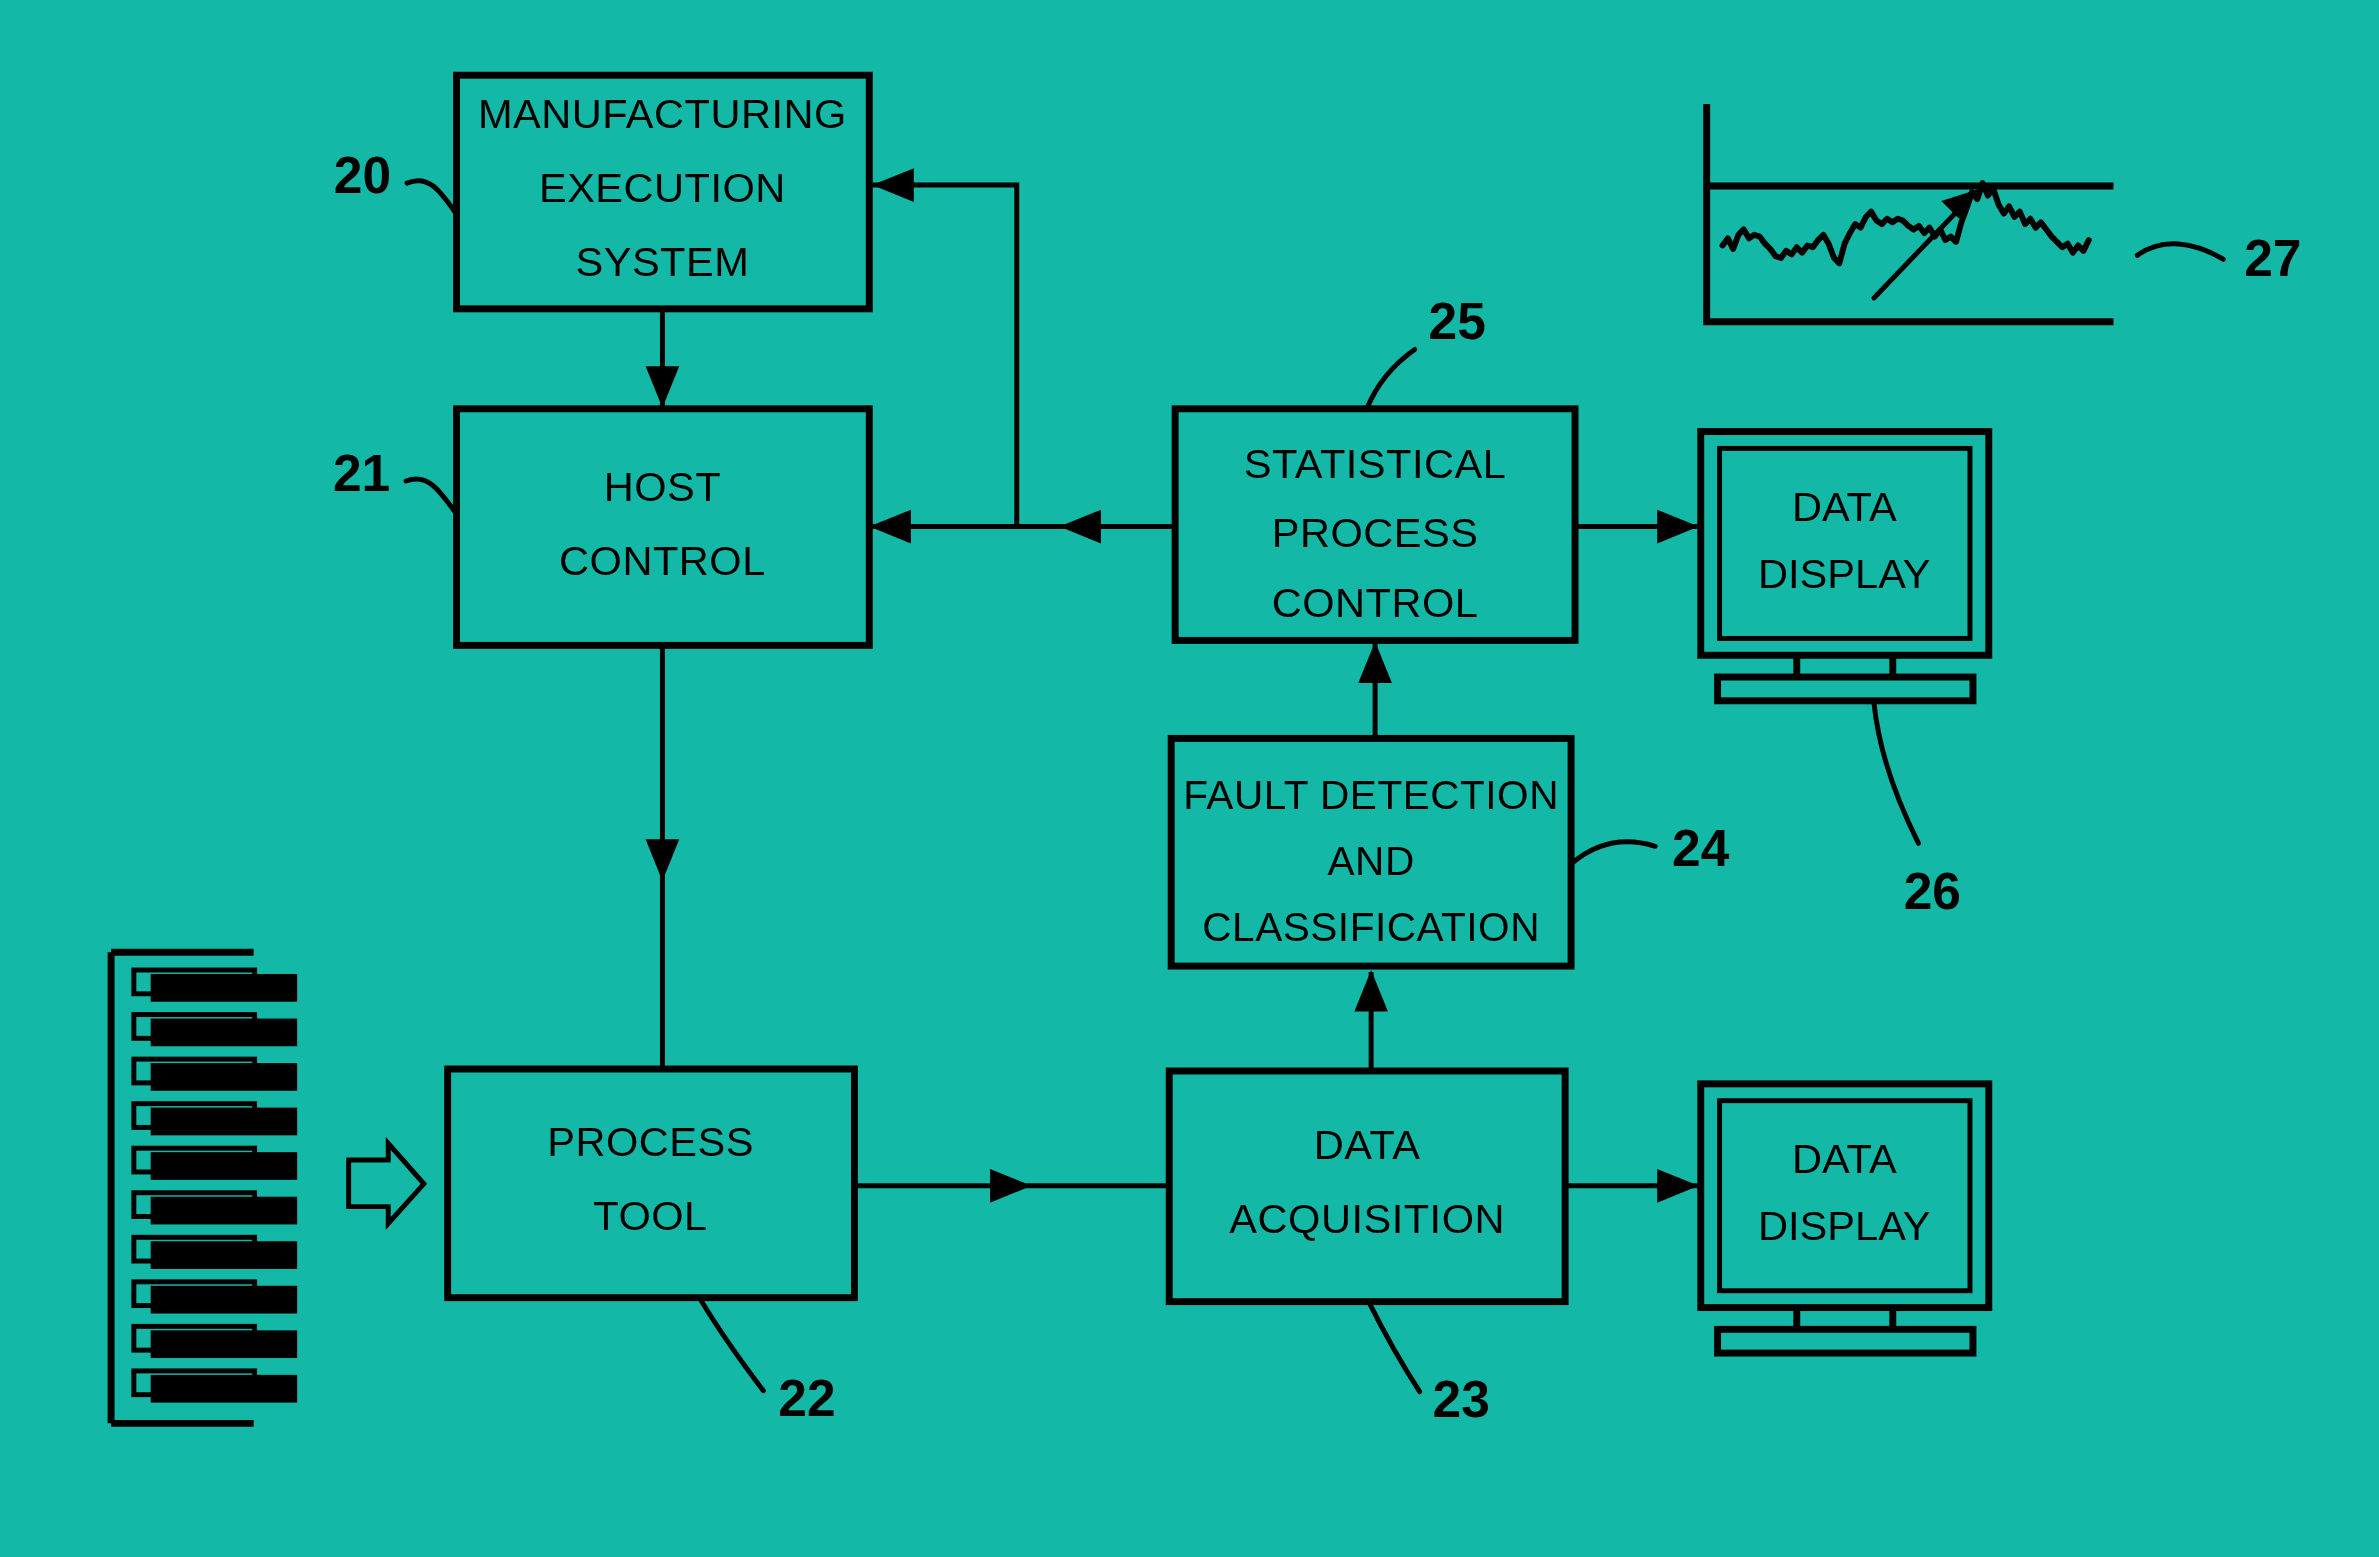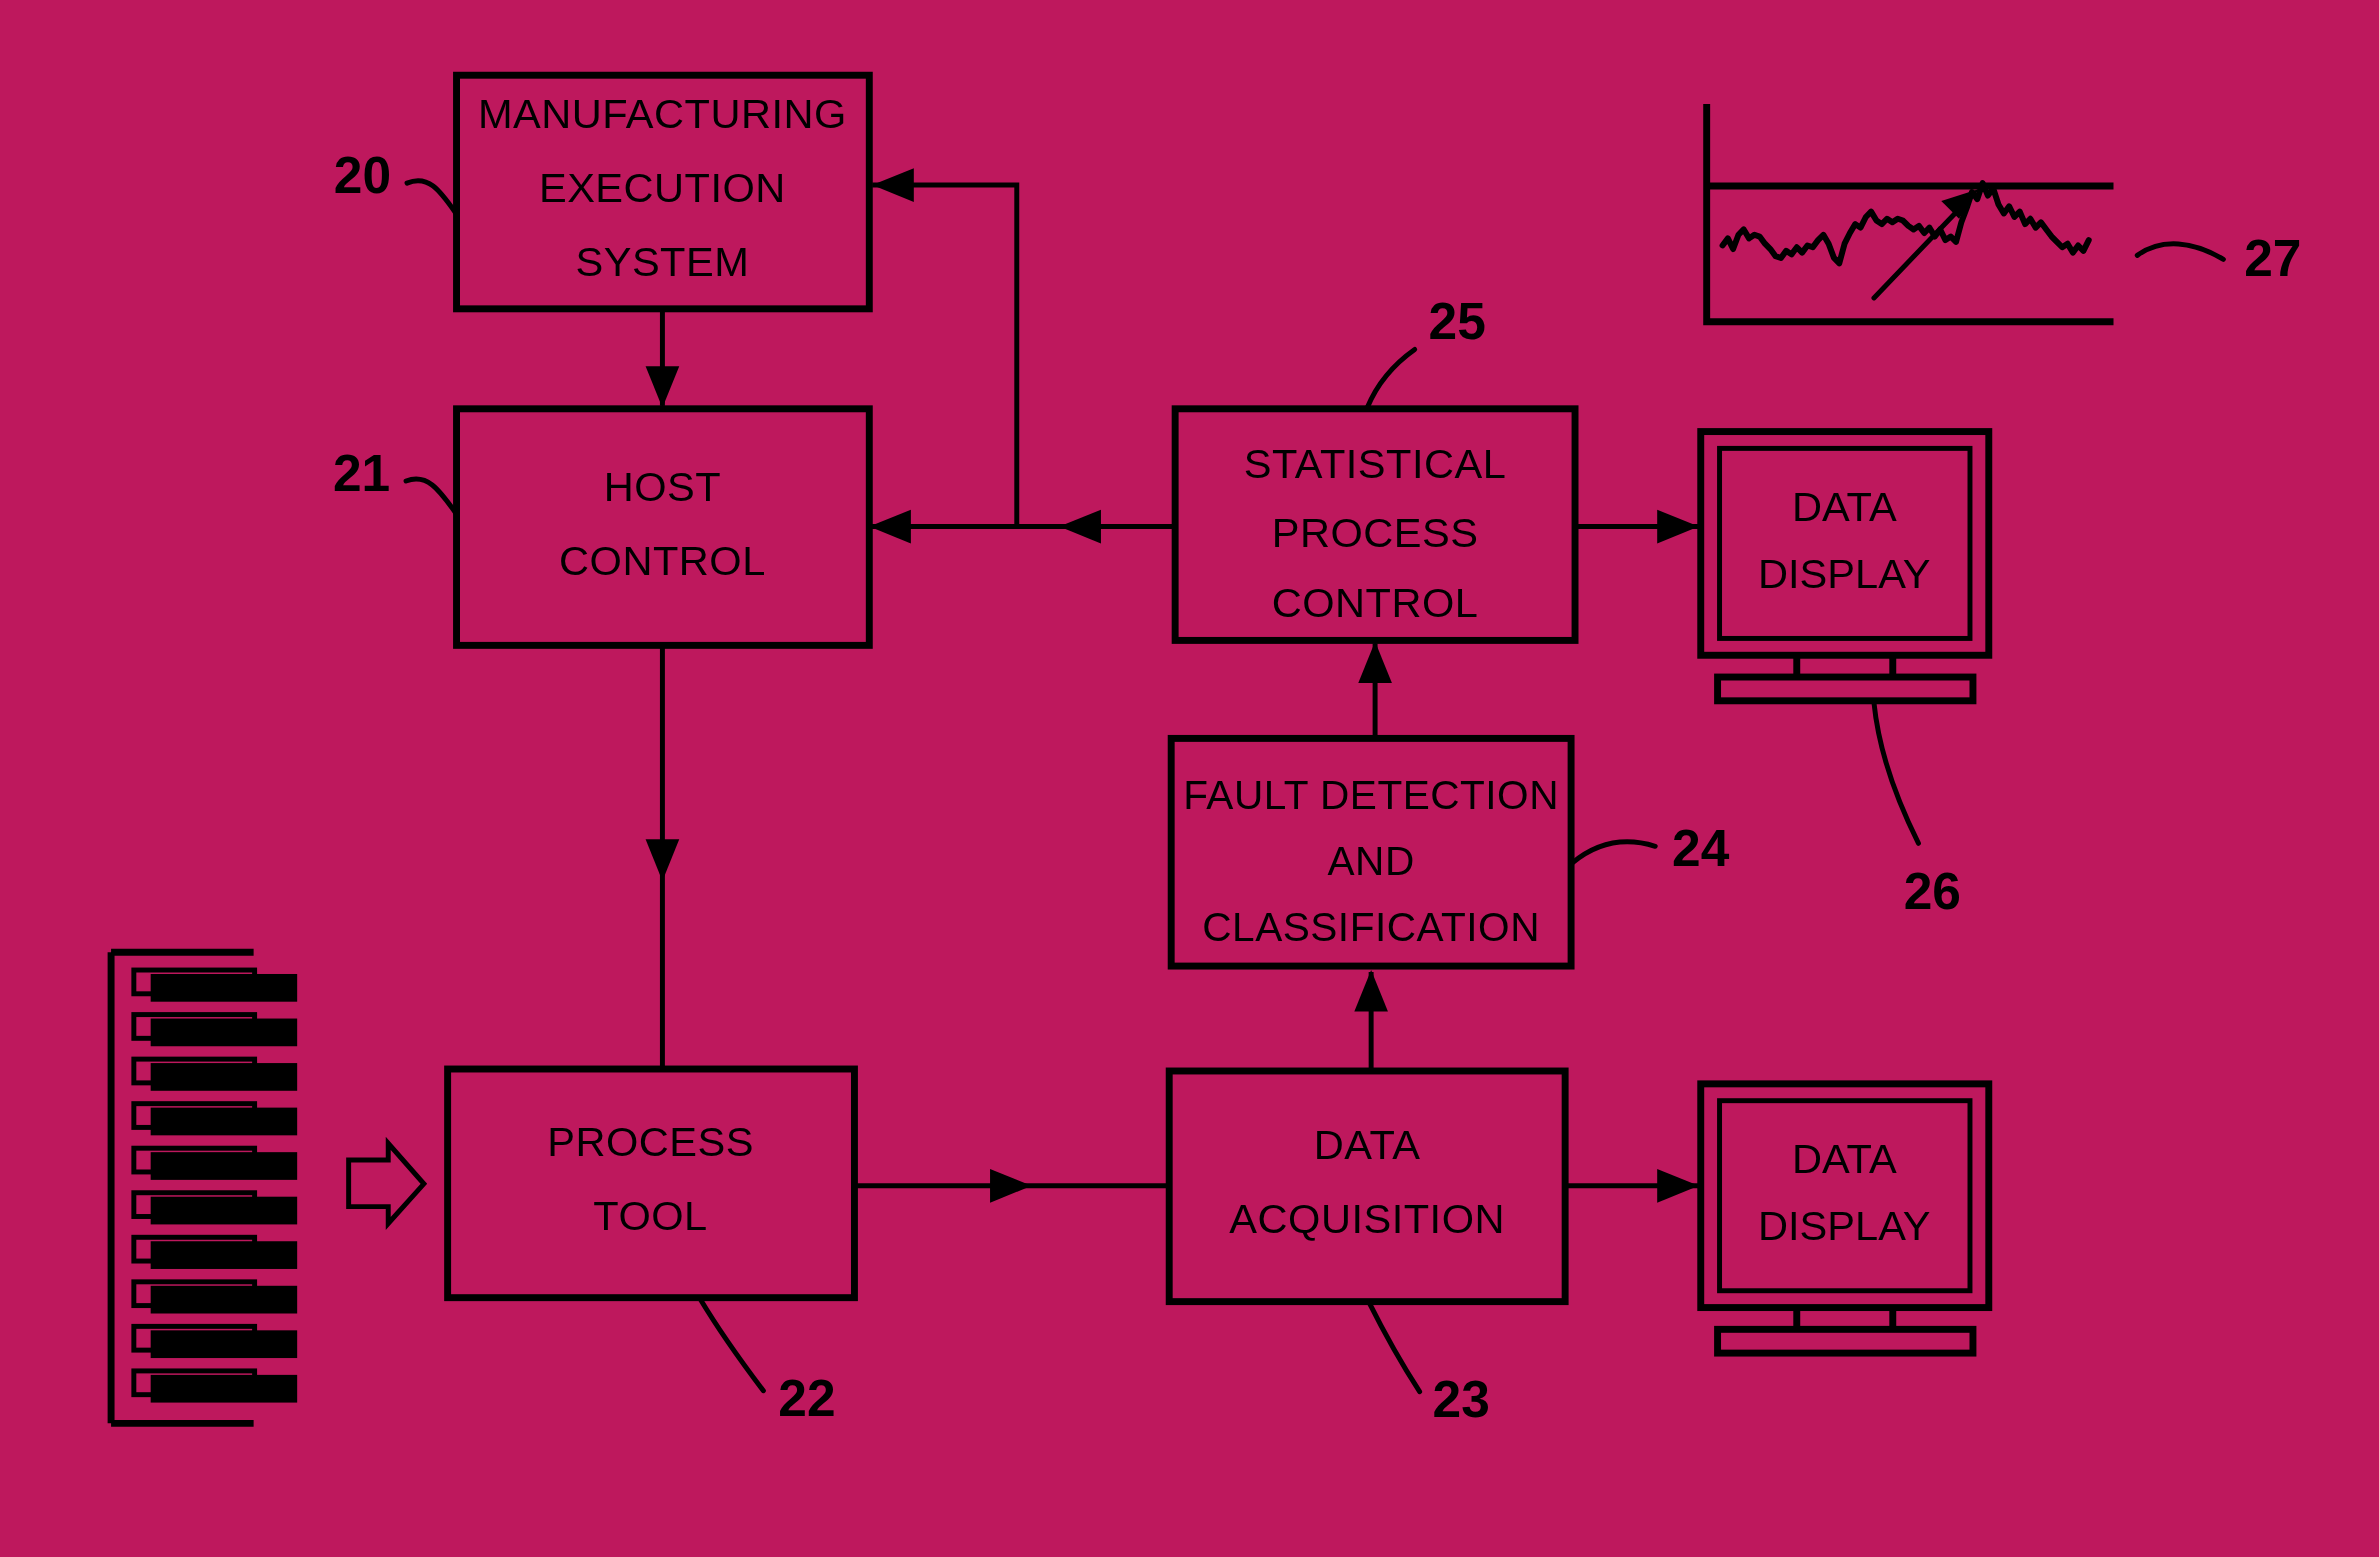--- a/index.html
+++ b/index.html
@@ -7,21 +7,21 @@
     padding: 0;
     background: #ffffff;
   }
   body {
     font-family: "Liberation Sans", sans-serif;
   }
   #canvas {
     position: relative;
     width: 2379px;
     height: 1557px;
-    background: #be185d;
+    background: #14b8a6;
     overflow: hidden;
   }
   svg.diagram {
     position: absolute;
     top: 0;
     left: 0;
     width: 2379px;
     height: 1557px;
   }
   .box-label, .ref-num, .monitor-label {

